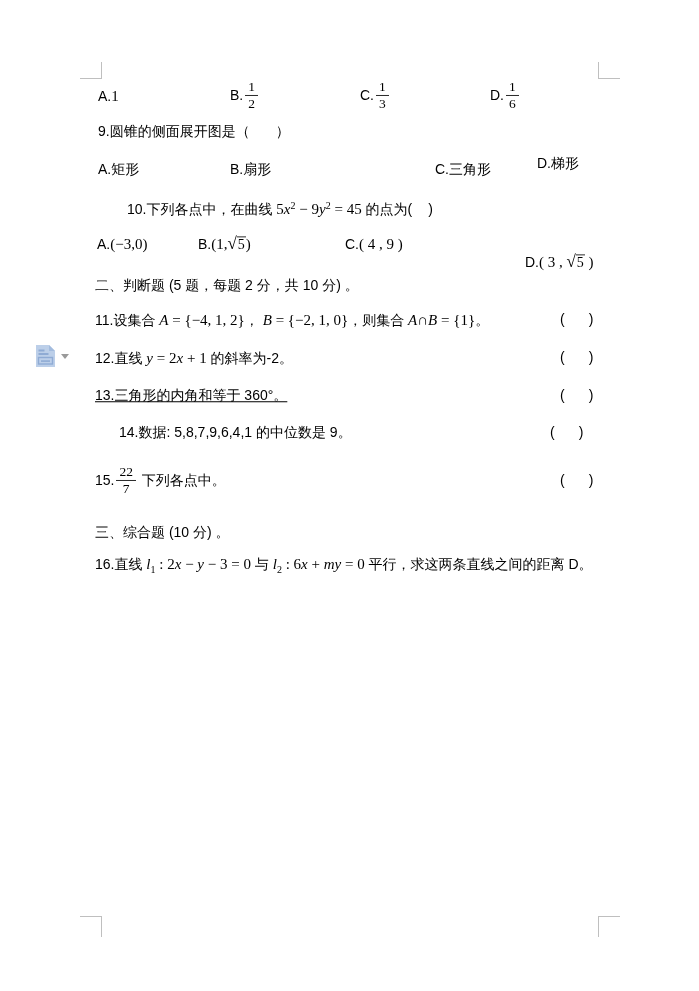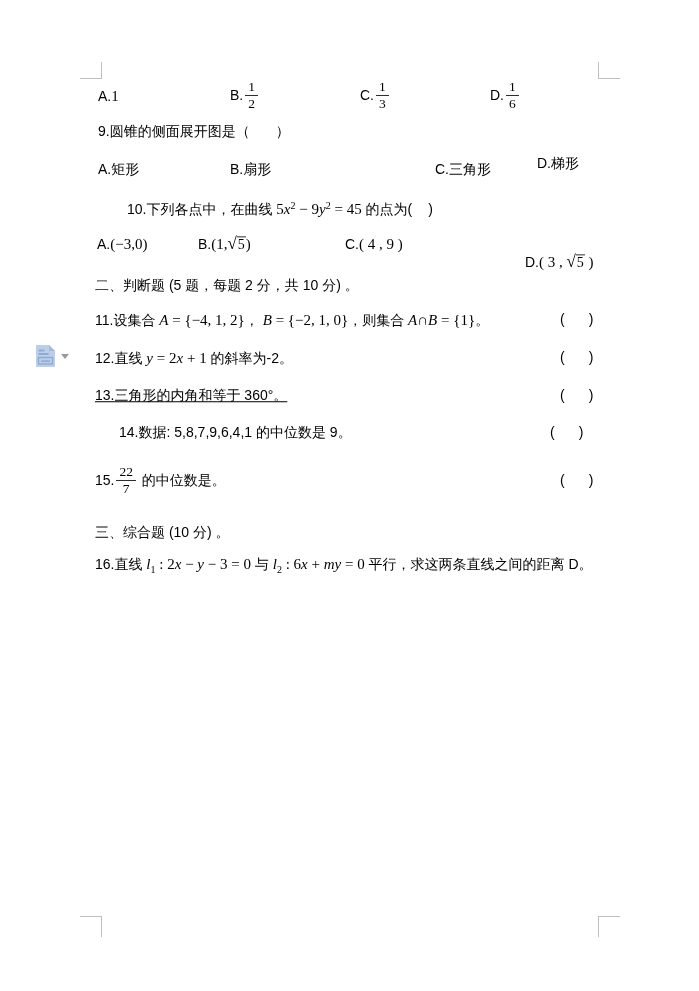--- a/index.html
+++ b/index.html
@@ -101,18 +101,18 @@
       <div class="ti" style="left: 525px; top: 244px; margin-top: 18px;"><span class="zh">D.</span><span class="rm">( 3 , </span><span class="sqrt"><span class="sgn">√</span><span class="rad">5</span></span><span class="rm"> )</span></div>
       <div class="ti" style="left: 95px; top: 286px;"><span class="zh">二、判断题 (5 题，每题 2 分，共 10 分) 。</span></div>
       <div class="ti" style="left: 95px; top: 320px;"><span class="zh">11.设集合 </span><span class="it">A</span><span class="rm"> = {−4, 1, 2}</span><span class="zh">， </span><span class="it">B</span><span class="rm"> = {−2, 1, 0}</span><span class="zh">，则集合 </span><span class="it">A</span><span class="rm">∩</span><span class="it">B</span><span class="rm"> = {1}</span><span class="zh">。</span></div>
       <div class="ti" style="left: 560px; top: 320px;"><span class="zh">(</span><span class="gap" style="width: 24px;"></span><span class="zh">)</span></div>
       <div class="ti" style="left: 95px; top: 358px;"><span class="zh">12.直线 </span><span class="it">y</span><span class="rm"> = 2</span><span class="it">x</span><span class="rm"> + 1</span><span class="zh"> 的斜率为-2。</span></div>
       <div class="ti" style="left: 560px; top: 358px;"><span class="zh">(</span><span class="gap" style="width: 24px;"></span><span class="zh">)</span></div>
       <div class="ti" style="left: 95px; top: 396px; text-decoration: underline;"><span class="zh">13.三角形的内角和等于 360°。</span></div>
       <div class="ti" style="left: 560px; top: 396px;"><span class="zh">(</span><span class="gap" style="width: 24px;"></span><span class="zh">)</span></div>
       <div class="ti" style="left: 95px; top: 433px; margin-left: 24px;"><span class="zh">14.数据: 5,8,7,9,6,4,1 的中位数是 9。</span></div>
       <div class="ti" style="left: 550px; top: 433px;"><span class="zh">(</span><span class="gap" style="width: 24px;"></span><span class="zh">)</span></div>
-      <div class="ti" style="left: 95px; top: 481px;"><span class="zh">15.</span><span class="frac"><span class="num">22</span><span class="den">7</span></span><span class="zh"> 的中位数是。</span></div>
+      <div class="ti" style="left: 95px; top: 481px;"><span class="zh">15.</span><span class="frac"><span class="num">22</span><span class="den">7</span></span><span class="zh"> 下列各点中。</span></div>
       <div class="ti" style="left: 560px; top: 481px;"><span class="zh">(</span><span class="gap" style="width: 24px;"></span><span class="zh">)</span></div>
       <div class="ti" style="left: 95px; top: 533px;"><span class="zh">三、综合题 (10 分) 。</span></div>
       <div class="ti" style="left: 95px; top: 564px;"><span class="zh">16.直线 </span><span class="it">l</span><span class="sub">1</span><span class="rm"> : 2</span><span class="it">x</span><span class="rm"> − </span><span class="it">y</span><span class="rm"> − 3 = 0</span><span class="zh"> 与 </span><span class="it">l</span><span class="sub">2</span><span class="rm"> : 6</span><span class="it">x</span><span class="rm"> + </span><span class="it">my</span><span class="rm"> = 0</span><span class="zh"> 平行，求这两条直线之间的距离 D。</span></div>
     </div>
 </div>
 
 </body></html>

